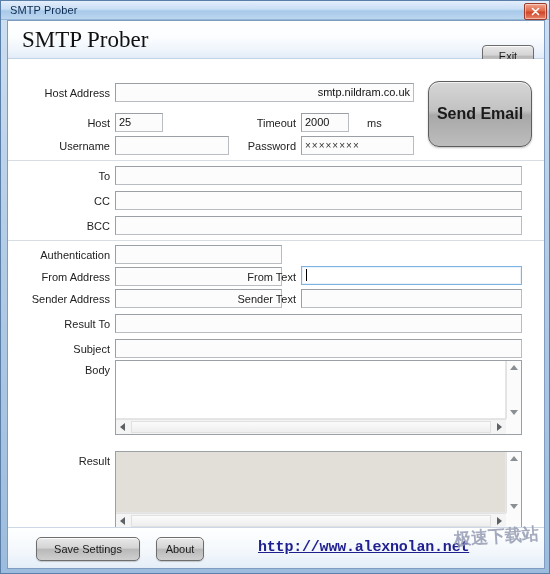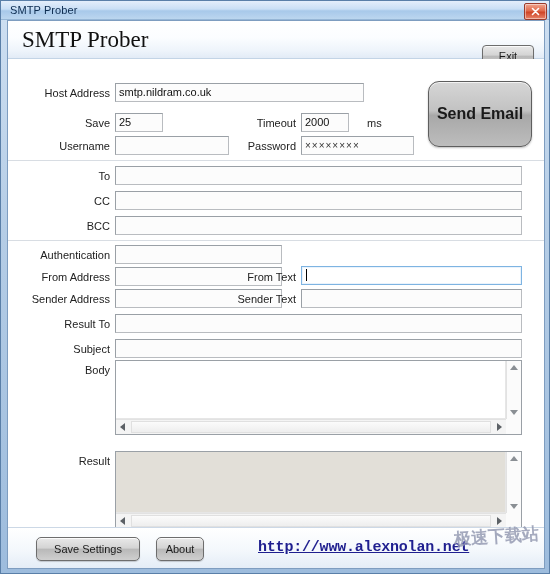--- a/index.html
+++ b/index.html
@@ -302,23 +302,23 @@
   <div id="client">
 
     <div id="header-band">
       <div id="app-title">SMTP Prober</div>
       <div id="exit-btn" class="btn3d">Exit</div>
     </div>
 
     <div id="form-area">
 
       <div class="label" style="left:10px; top:28px; width:92px;">Host Address</div>
-      <div class="field" style="left:107px; top:24px; width:249px;">smtp.nildram.co.uk</div>
-
-      <div class="label" style="left:10px; top:58px; width:92px;">Save</div>
+      <div class="field" style="left:107px; top:24px; width:299px;text-align:right;">smtp.nildram.co.uk</div>
+
+      <div class="label" style="left:10px; top:58px; width:92px;">Host</div>
       <div class="field" style="left:107px; top:54px; width:48px;">25</div>
 
       <div class="label" style="left:204px; top:58px; width:84px;">Timeout</div>
       <div class="field" style="left:293px; top:54px; width:48px;">2000</div>
       <div class="unit" style="left:347px; top:58px;">ms</div>
 
       <div class="label" style="left:10px; top:81px; width:92px;">Username</div>
       <div class="field" style="left:107px; top:77px; width:114px;"></div>
 
       <div class="label" style="left:204px; top:81px; width:84px;">Password</div>

